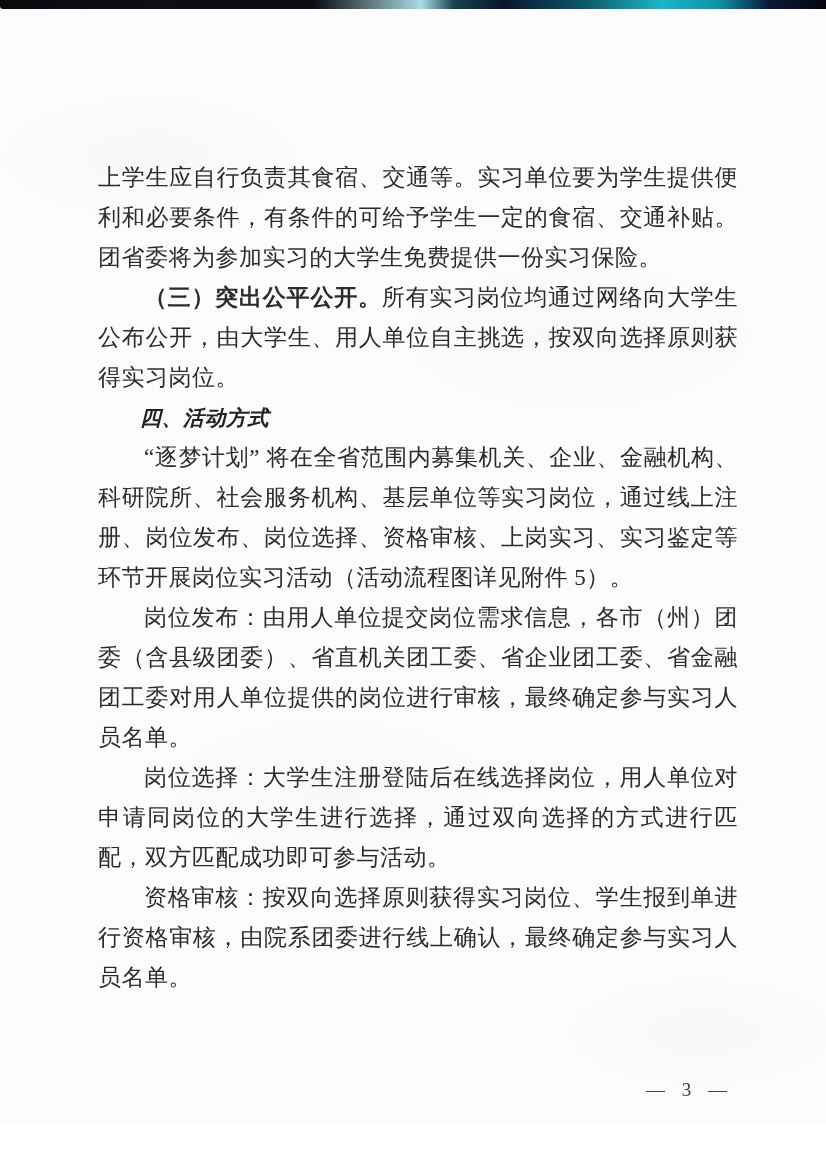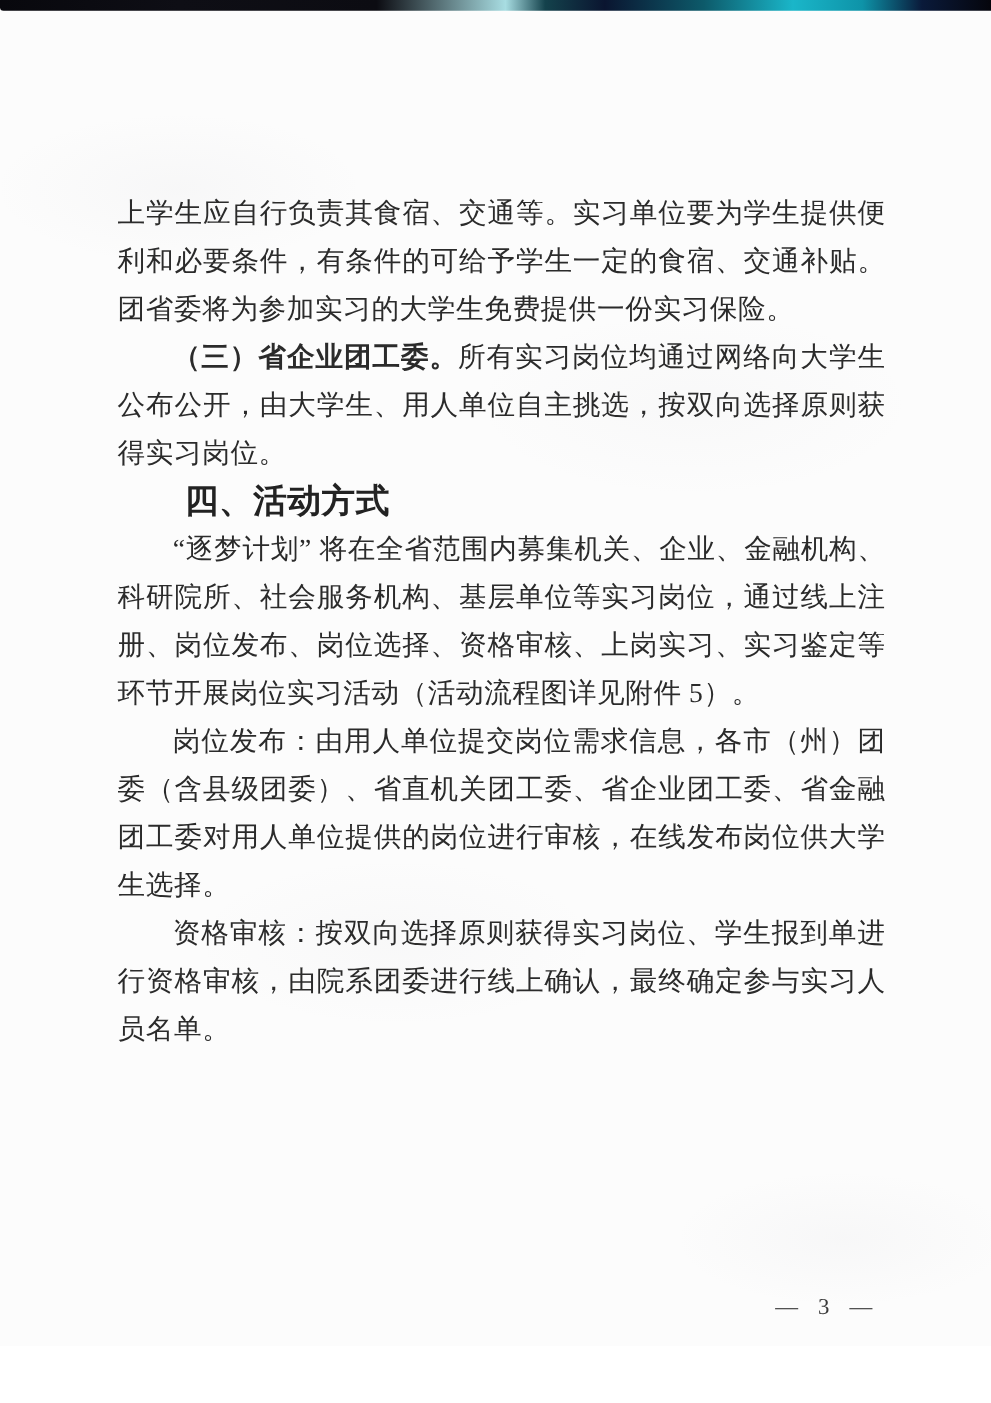--- a/index.html
+++ b/index.html
@@ -56,26 +56,27 @@
     text-indent: 2em;
   }
   .para.no-indent {
     text-indent: 0;
   }
   .para .lead {
     font-weight: bold;
   }
   .heading {
     margin: 0;
-    font-size: 28px;
+    font-size: 21px;
     line-height: 40px;
     font-weight: bold;
     text-indent: 2em;
     color: #222222;
     font-family: "Liberation Sans", "DejaVu Sans", sans-serif;
+    font-style: italic;
   }
   .footer-pagenum {
     position: absolute;
     top: 1078px;
     left: 612px;
     width: 150px;
     font-size: 19px;
     line-height: 24px;
     color: #3a3a3a;
     text-align: center;
@@ -87,29 +88,30 @@
 <body>
 
 <div class="page">
 
   <div class="scan-topbar"></div>
 
   <main class="body-text">
 
     <p class="para no-indent">上学生应自行负责其食宿、交通等。实习单位要为学生提供便利和必要条件，有条件的可给予学生一定的食宿、交通补贴。团省委将为参加实习的大学生免费提供一份实习保险。</p>
 
-    <p class="para"><span class="lead">（三）省企业团工委。</span><span>所有实习岗位均通过网络向大学生公布公开，由大学生、用人单位自主挑选，按双向选择原则获得实习岗位。</span></p>
+    <p class="para"><span class="lead">（三）突出公平公开。</span><span>所有实习岗位均通过网络向大学生公布公开，由大学生、用人单位自主挑选，按双向选择原则获得实习岗位。</span></p>
 
     <h2 class="heading">四、活动方式</h2>
 
     <p class="para">“逐梦计划” 将在全省范围内募集机关、企业、金融机构、科研院所、社会服务机构、基层单位等实习岗位，通过线上注册、岗位发布、岗位选择、资格审核、上岗实习、实习鉴定等环节开展岗位实习活动（活动流程图详见附件 5）。</p>
 
 
-    <p class="para">岗位发布：由用人单位提交岗位需求信息，各市（州）团委（含县级团委）、省直机关团工委、省企业团工委、省金融团工委对用人单位提供的岗位进行审核，在线发布岗位供大学生选择。</p>
+    <p class="para">岗位发布：由用人单位提交岗位需求信息，各市（州）团委（含县级团委）、省直机关团工委、省企业团工委、省金融团工委对用人单位提供的岗位进行审核，最终确定参与实习人员名单。</p>
 
+    <p class="para">岗位选择：大学生注册登陆后在线选择岗位，用人单位对申请同岗位的大学生进行选择，通过双向选择的方式进行匹配，双方匹配成功即可参与活动。</p>
 
     <p class="para">资格审核：按双向选择原则获得实习岗位、学生报到单进行资格审核，由院系团委进行线上确认，最终确定参与实习人员名单。</p>
 
   </main>
 
   <div class="footer-pagenum">— 3 —</div>
 
 </div>
 
 </body></html>

